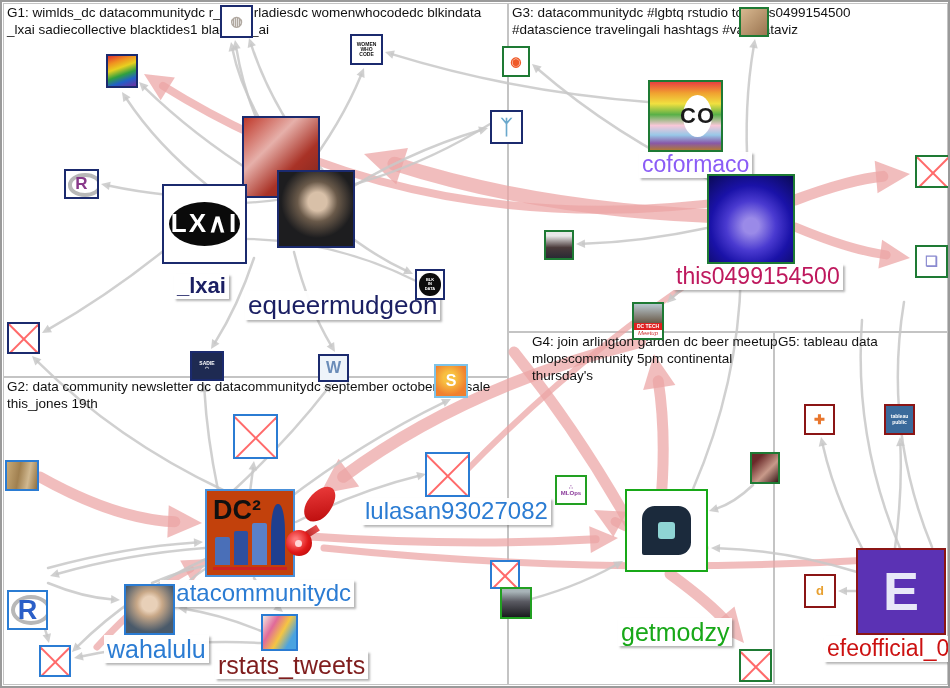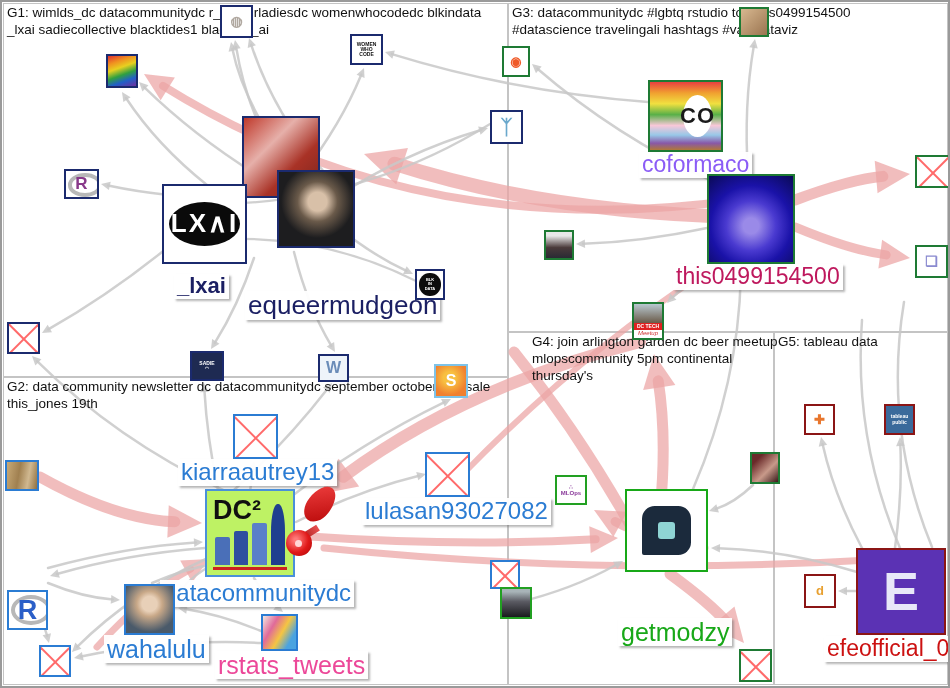--- a/index.html
+++ b/index.html
@@ -22,21 +22,21 @@
   .k-rainbow{background:linear-gradient(160deg,#e03030 0%,#f09020 22%,#e8d020 40%,#30a040 60%,#2060c8 78%,#7030a0 100%);}
   
   .k-pride{background:linear-gradient(180deg,#e84040 0%,#f0a030 16%,#f0e040 32%,#58b048 48%,#f8c8d8 64%,#98c8e8 78%,#8858a8 90%,#b07838 100%);}
   .co-circle{width:62%;height:62%;background:#fff;border-radius:50%;display:flex;
     align-items:center;justify-content:center;font-weight:bold;font-size:22px;color:#1a1a1a;letter-spacing:1px;}
   
   .k-lxai{background:#fff;}
   .lxai-oval{width:88%;height:58%;background:#0a0a0a;border-radius:50%;color:#fff;
     display:flex;align-items:center;justify-content:center;font-weight:bold;font-size:26px;letter-spacing:2px;}
   
-  .k-dc2{background:#bef264;position:absolute;}
+  .k-dc2{background:#c2410c;position:absolute;}
   .dc2-text{position:absolute;left:6px;top:4px;font-weight:bold;font-size:27px;color:#101010;z-index:2;}
   .dc2-bars{position:absolute;left:8px;right:8px;bottom:10px;top:8px;display:flex;align-items:flex-end;gap:4px;z-index:1;}
   .dc2-bars div{flex:1;border-radius:2px 2px 0 0;}
   .dc2-bars div:nth-child(1){height:42%;background:#4a6fb8;}
   .dc2-bars div:nth-child(2){height:52%;background:#2f4f9f;}
   .dc2-bars div:nth-child(3){height:64%;background:#5a80c8;}
   .dc2-bars div:nth-child(4){height:92%;background:#1f3f8f;border-radius:45% 45% 0 0;}
   .dc2-under{position:absolute;left:6px;right:6px;bottom:5px;height:3.5px;background:#cc2222;z-index:2;}
   
   .k-modzy{background:#fff;}
@@ -285,21 +285,20 @@
       <span class="glyph" style="font-size: 13px; color: rgb(232, 160, 48);">d</span>
     </div>
     <div class="node k-logo" style="left: 854px; top: 546px; width: 90px; height: 87px; border-color: rgb(139, 21, 21); background: rgb(91, 50, 180);">
       <span class="glyph" style="font-size: 54px; color: rgb(232, 232, 248);">E</span>
     </div>
     <div class="nlabel" style="left: 822px; top: 634px; font-size: 23px; color: rgb(204, 17, 17);">efeofficial_01</div>
     <div class="node k-x" style="left: 231px; top: 412px; width: 45px; height: 45px; border-color: rgb(43, 124, 211); background: rgb(255, 255, 255);">
       <div class="xline xa"></div>
       <div class="xline xb"></div>
     </div>
-    <div class="nlabel" style="left: 176px; top: 457px; font-size: 24px; color: rgb(43, 124, 211);">kiarraautrey13</div>
     <div class="node k-dc2" style="left: 203px; top: 487px; width: 90px; height: 88px; border-color: rgb(74, 144, 217);">
       <span class="dc2-text">DC²</span>
       <div class="dc2-bars">
         <div></div>
         <div></div>
         <div></div>
         <div></div>
       </div>
       <div class="dc2-under"></div>
     </div>
@@ -319,18 +318,18 @@
       <span class="glyph" style="font-size: 16px; color: rgb(255, 255, 255);">S</span>
     </div>
     <div class="node k-photo" style="left: 3px; top: 458px; width: 34px; height: 31px; border-color: rgb(43, 124, 211); background: linear-gradient(100deg, rgb(200, 170, 120) 0%, rgb(160, 128, 80) 40%, rgb(208, 184, 144) 70%, rgb(144, 112, 64) 100%);"></div>
     <div class="node k-rlogo" style="left: 5px; top: 558px; width: 41px; height: 40px; border-color: rgb(43, 124, 211); background: rgb(255, 255, 255);">
       <div class="rring"></div>
       <span class="glyph" style="font-size: 27px; color: rgb(43, 95, 200);">R</span>
     </div>
     <div class="node k-photo" style="left: 122px; top: 582px; width: 51px; height: 51px; border-color: rgb(43, 124, 211); background: radial-gradient(circle at 50% 38%, rgb(232, 208, 184) 20%, rgb(200, 168, 136) 34%, rgb(74, 90, 106) 75%);"></div>
     <div class="nlabel" style="left: 102px; top: 633px; font-size: 25px; color: rgb(43, 124, 211);">wahalulu</div>
     <div class="node k-photo" style="left: 259px; top: 612px; width: 37px; height: 37px; border-color: rgb(43, 124, 211); background: linear-gradient(120deg, rgb(240, 232, 224) 0%, rgb(224, 106, 154) 30%, rgb(245, 197, 66) 55%, rgb(74, 163, 224) 80%);"></div>
-    <div class="nlabel" style="left: 213px; top: 649px; font-size: 25px; color: #ec4899;">rstats_tweets</div>
+    <div class="nlabel" style="left: 213px; top: 649px; font-size: 25px; color: #7f1d1d;">rstats_tweets</div>
     <div class="node k-x" style="left: 37px; top: 643px; width: 32px; height: 32px; border-color: rgb(43, 124, 211); background: rgb(255, 255, 255);">
       <div class="xline xa"></div>
       <div class="xline xb"></div>
     </div>
   </div>
 
 </body></html>

